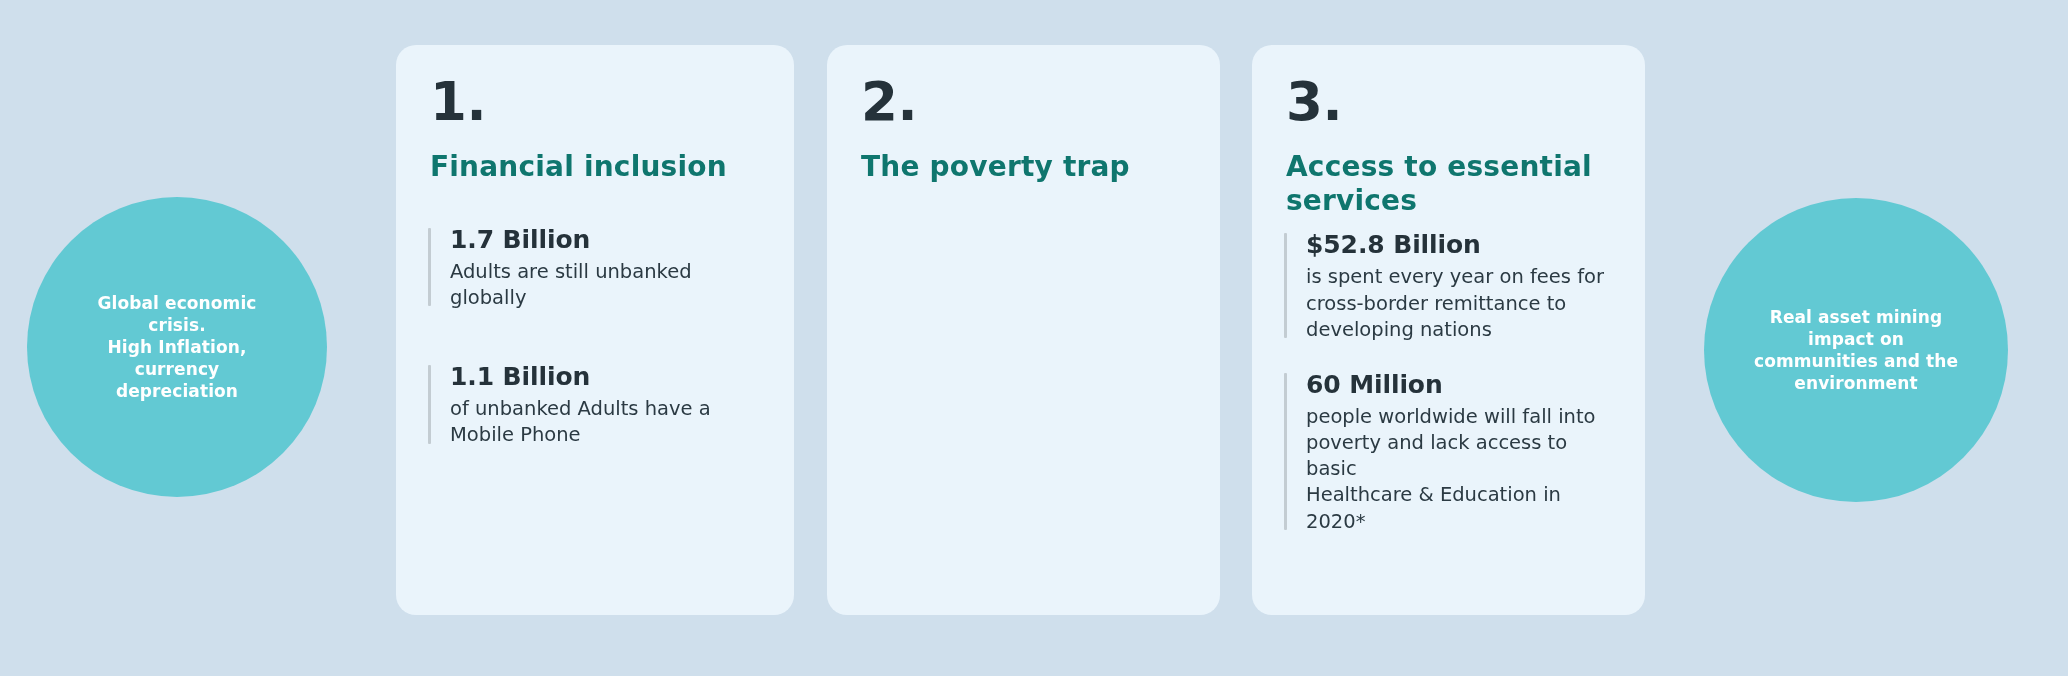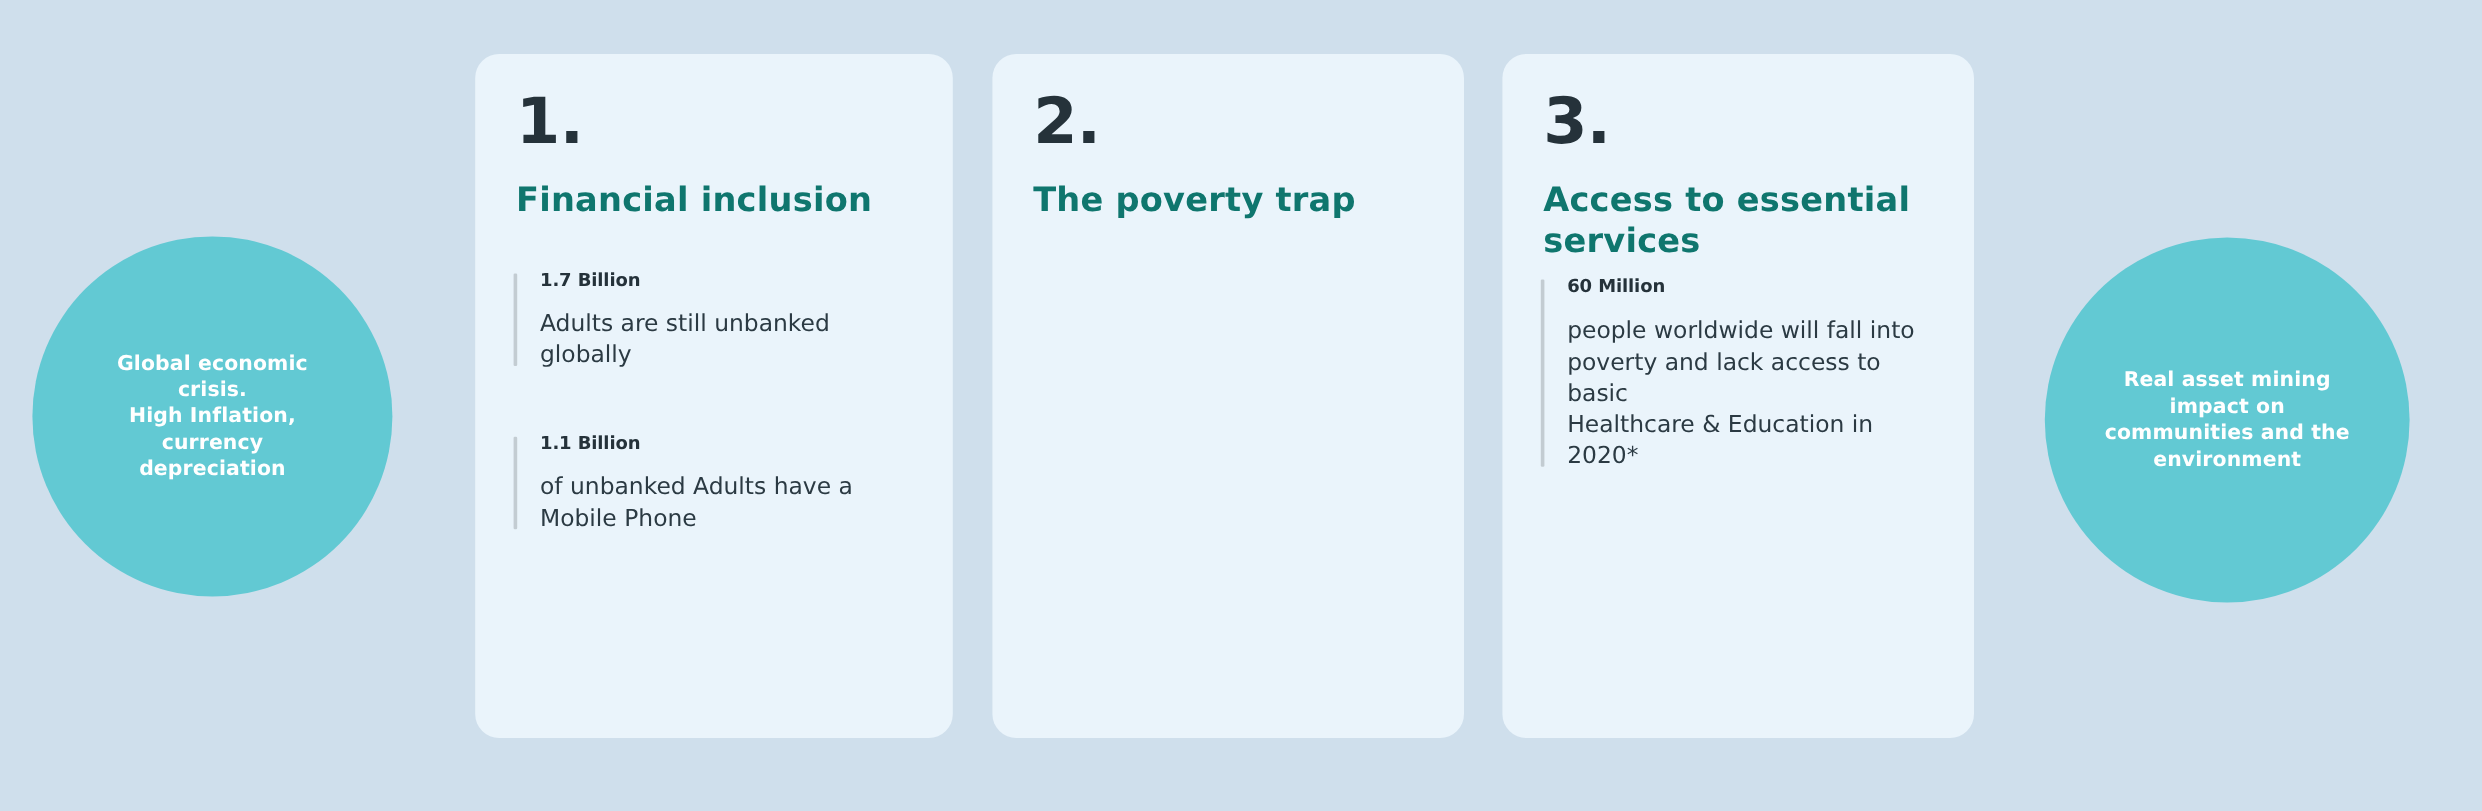--- a/index.html
+++ b/index.html
@@ -101,32 +101,32 @@
     position: absolute;
     left: 0;
     top: 4px;
     bottom: 5px;
     width: 3px;
     background: #c3ccd2;
     border-radius: 1px;
   }
   .stat-value {
     color: #25323a;
-    font-size: 15px;
+    font-size: 25px;
     font-weight: bold;
     line-height: 1.25;
     letter-spacing: -0.1px;
     margin: 0;
   }
   .stat-desc {
     color: #2b3a43;
     font-size: 19.5px;
     font-weight: normal;
     line-height: 1.34;
-    margin: 15px 0 0 0;
+    margin: 4px 0 0 0;
     white-space: pre-line;
   }
 
   
   #card-1 .stats { margin-top: 40px; }
   #card-2 .stats { margin-top: 40px; }
   #card-3 .stats { margin-top: 12px; }
   #card-1 .stat { margin-bottom: 50px; }
   #card-2 .stat { margin-bottom: 50px; }
   #card-3 .stat { margin-bottom: 26px; }
@@ -168,20 +168,27 @@
     <div class="card-title">The poverty trap</div>
   </div>
 
   <div class="card" id="card-3">
     <div class="card-number">3.</div>
     <div class="card-title" style="white-space:pre-line">Access to essential
 services</div>
     <div class="stats">
       <div class="stat">
         <div class="stat-bar"></div>
+        <div class="stat-value">$52.8 Billion</div>
+        <div class="stat-desc">is spent every year on fees for
+cross-border remittance to
+developing nations</div>
+      </div>
+      <div class="stat">
+        <div class="stat-bar"></div>
         <div class="stat-value">60 Million</div>
         <div class="stat-desc">people worldwide will fall into
 poverty and lack access to basic
 Healthcare &amp; Education in 2020*</div>
       </div>
     </div>
   </div>
 
   <div class="bubble" id="bubble-right">
     <div class="bubble-text">Real asset  mining

